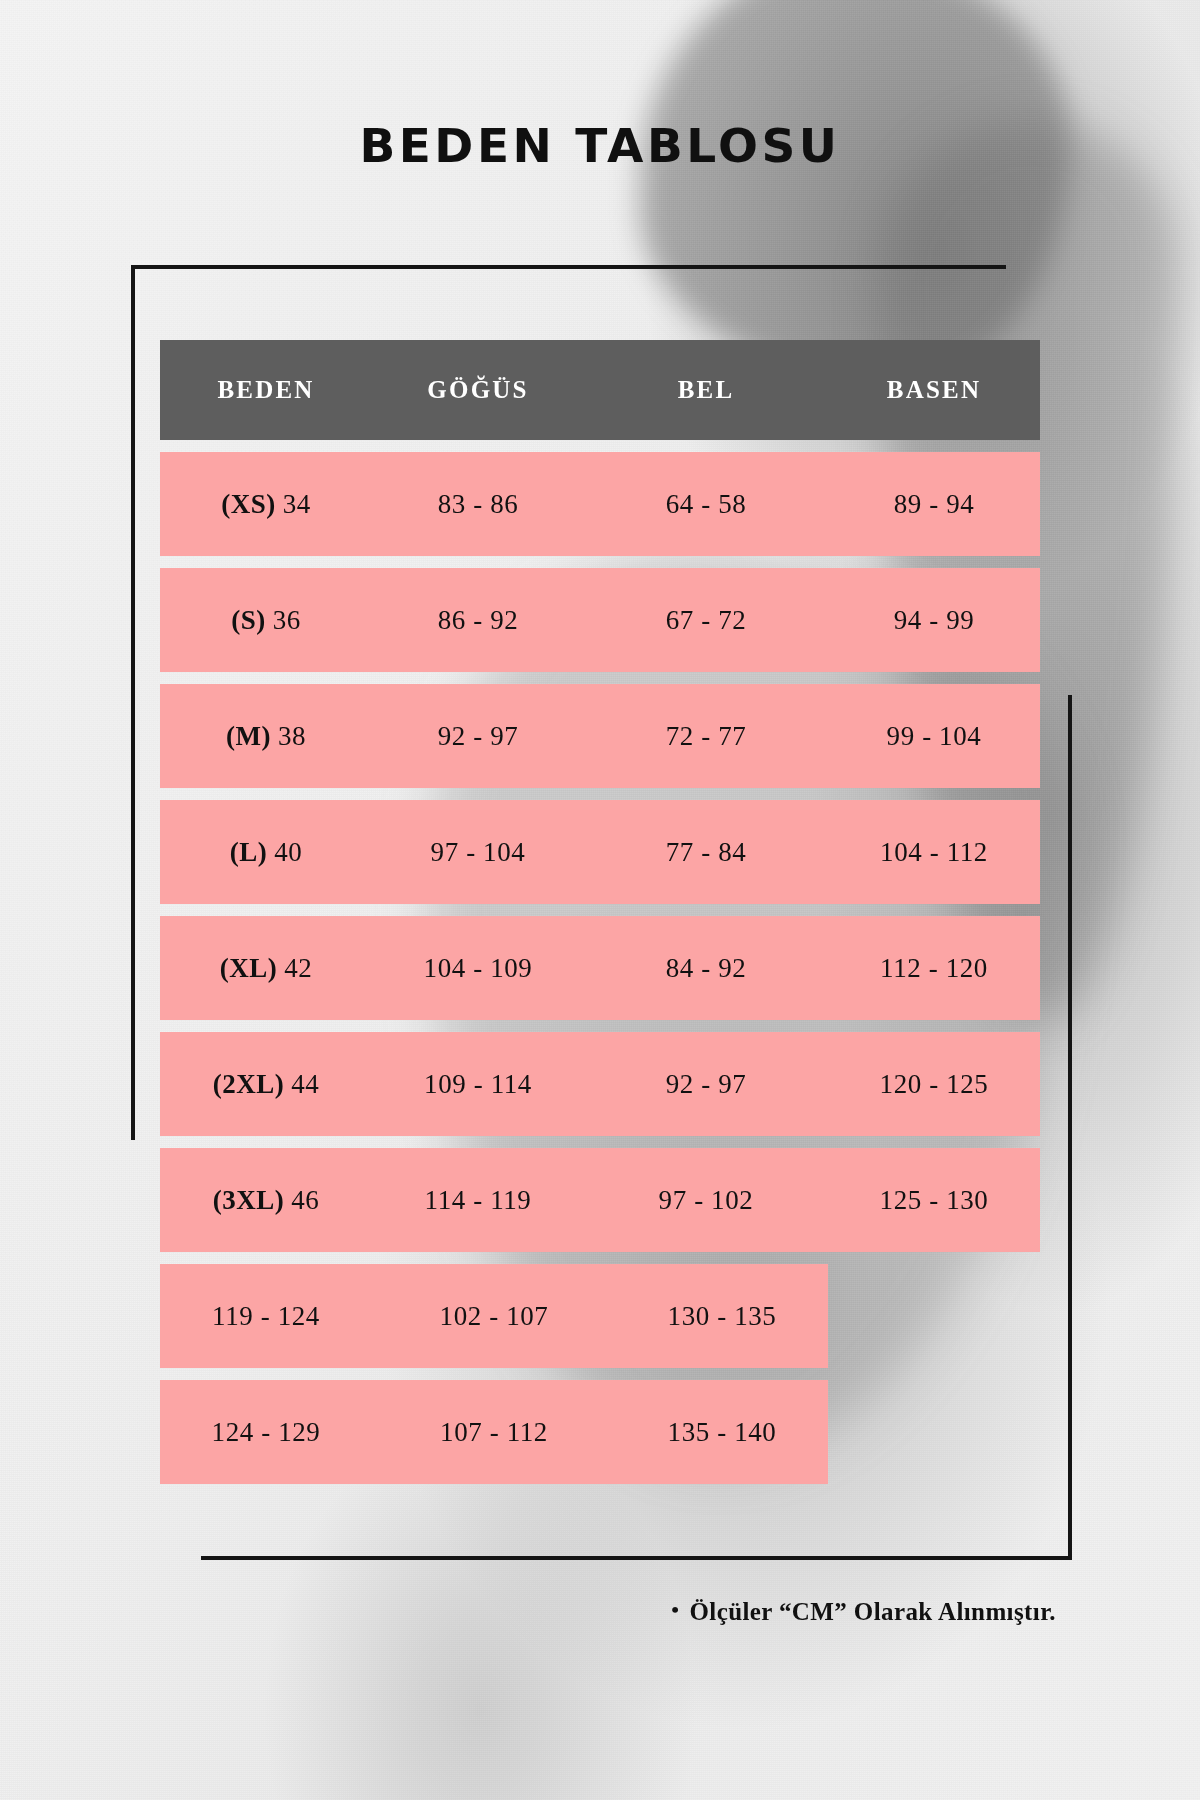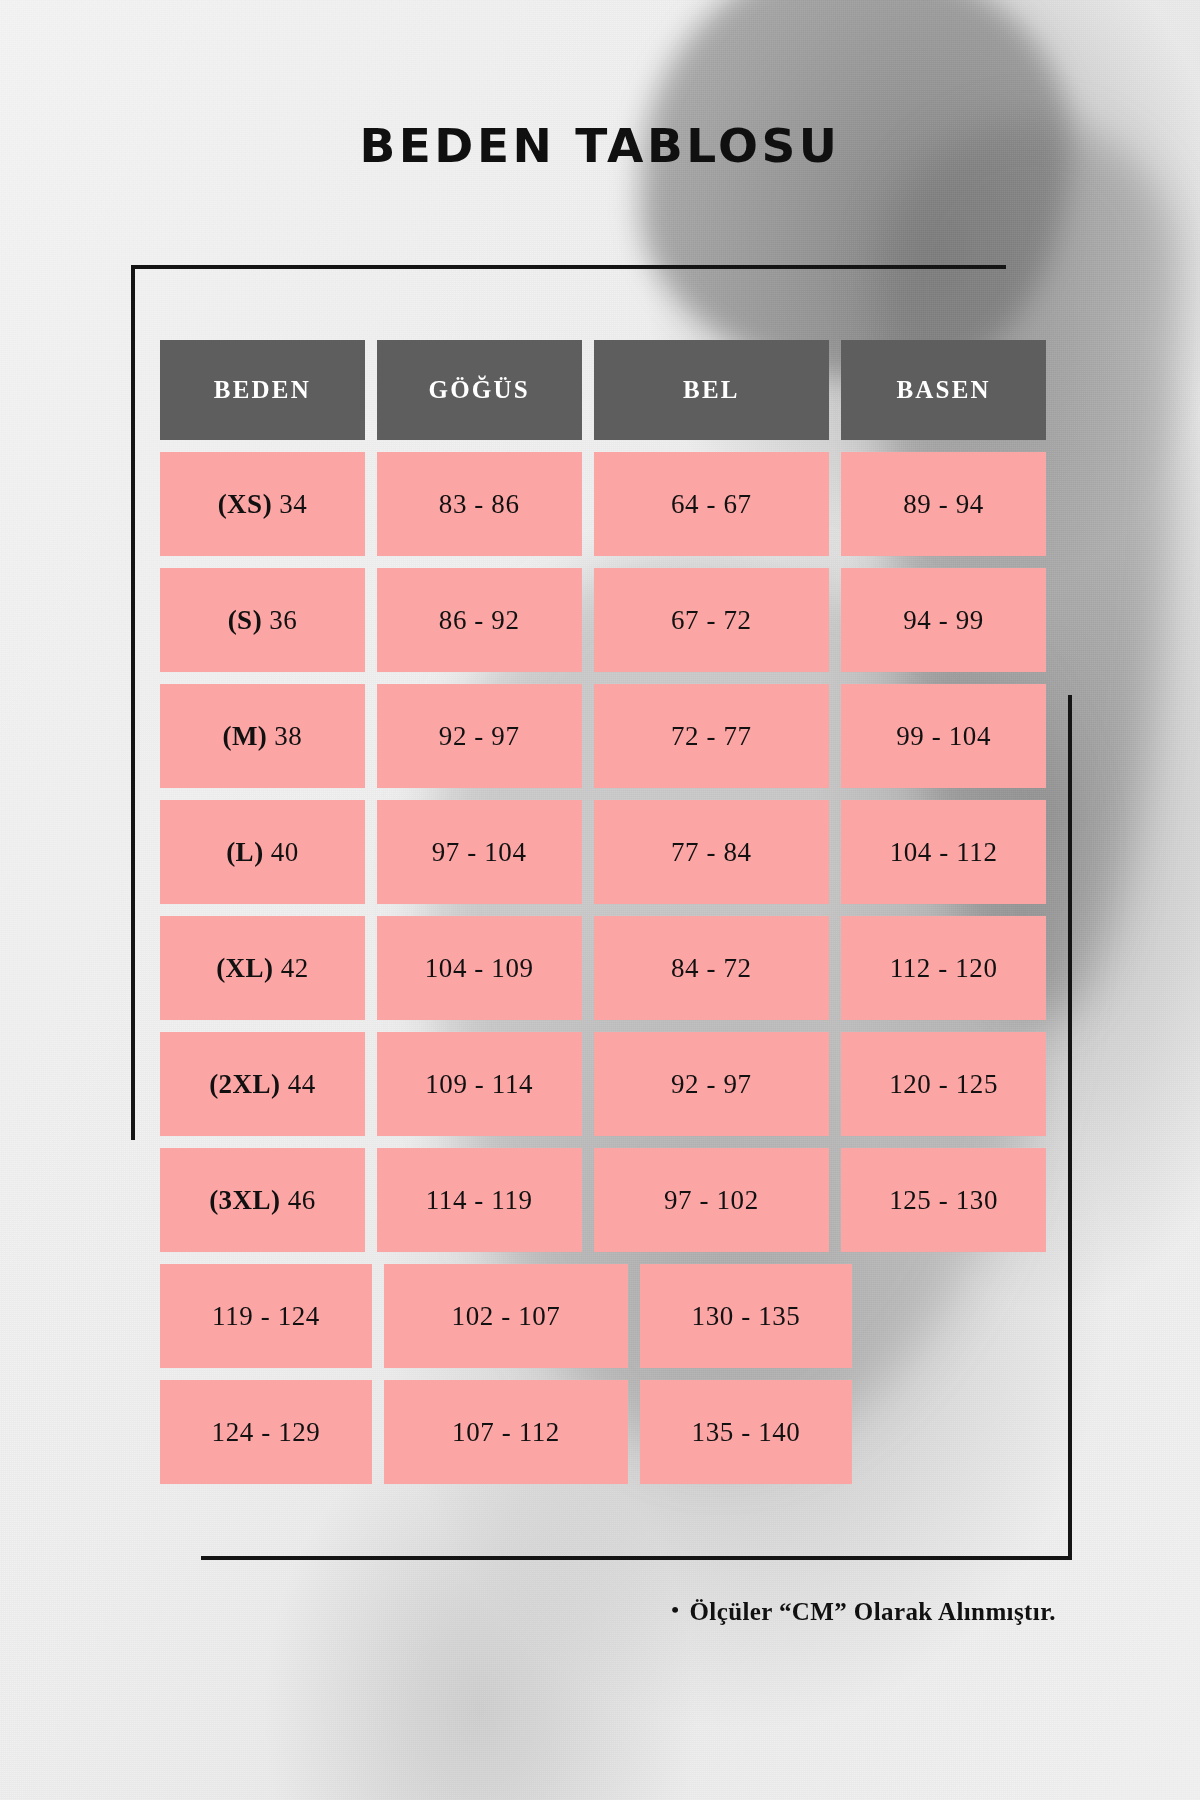--- a/index.html
+++ b/index.html
@@ -125,21 +125,20 @@
     position: absolute;
     left: 160px;
     top: 340px;
     width: 886px;
     display: flex;
     flex-direction: column;
     gap: 12px;
   }
   .row {
     display: flex;
-    gap: 12px;
   }
   .cell {
     height: 104px;
     display: flex;
     align-items: center;
     justify-content: center;
     color: #111;
     font-size: 27px;
     letter-spacing: 0.6px;
     white-space: nowrap;
@@ -217,21 +216,21 @@
       <div class="cell c2">BEL</div>
       <div class="cell c3">BASEN</div>
     </div>
 
     <div class="row row-body">
       <div class="cell c0">
         <span class="size-code">(XS)</span>
           <span class="size-num">34</span>
       </div>
       <div class="cell c1">83 - 86</div>
-      <div class="cell c2">64 - 67</div>
+      <div class="cell c2">64 - 58</div>
       <div class="cell c3">89 - 94</div>
     </div>
 
     <div class="row row-body">
       <div class="cell c0">
         <span class="size-code">(S)</span>
           <span class="size-num">36</span>
       </div>
       <div class="cell c1">86 - 92</div>
       <div class="cell c2">67 - 72</div>
@@ -257,21 +256,21 @@
       <div class="cell c2">77 - 84</div>
       <div class="cell c3">104 - 112</div>
     </div>
 
     <div class="row row-body">
       <div class="cell c0">
         <span class="size-code">(XL)</span>
           <span class="size-num">42</span>
       </div>
       <div class="cell c1">104 - 109</div>
-      <div class="cell c2">84 - 72</div>
+      <div class="cell c2">84 - 92</div>
       <div class="cell c3">112 - 120</div>
     </div>
 
     <div class="row row-body">
       <div class="cell c0">
         <span class="size-code">(2XL)</span>
           <span class="size-num">44</span>
       </div>
       <div class="cell c1">109 - 114</div>
       <div class="cell c2">92 - 97</div>

